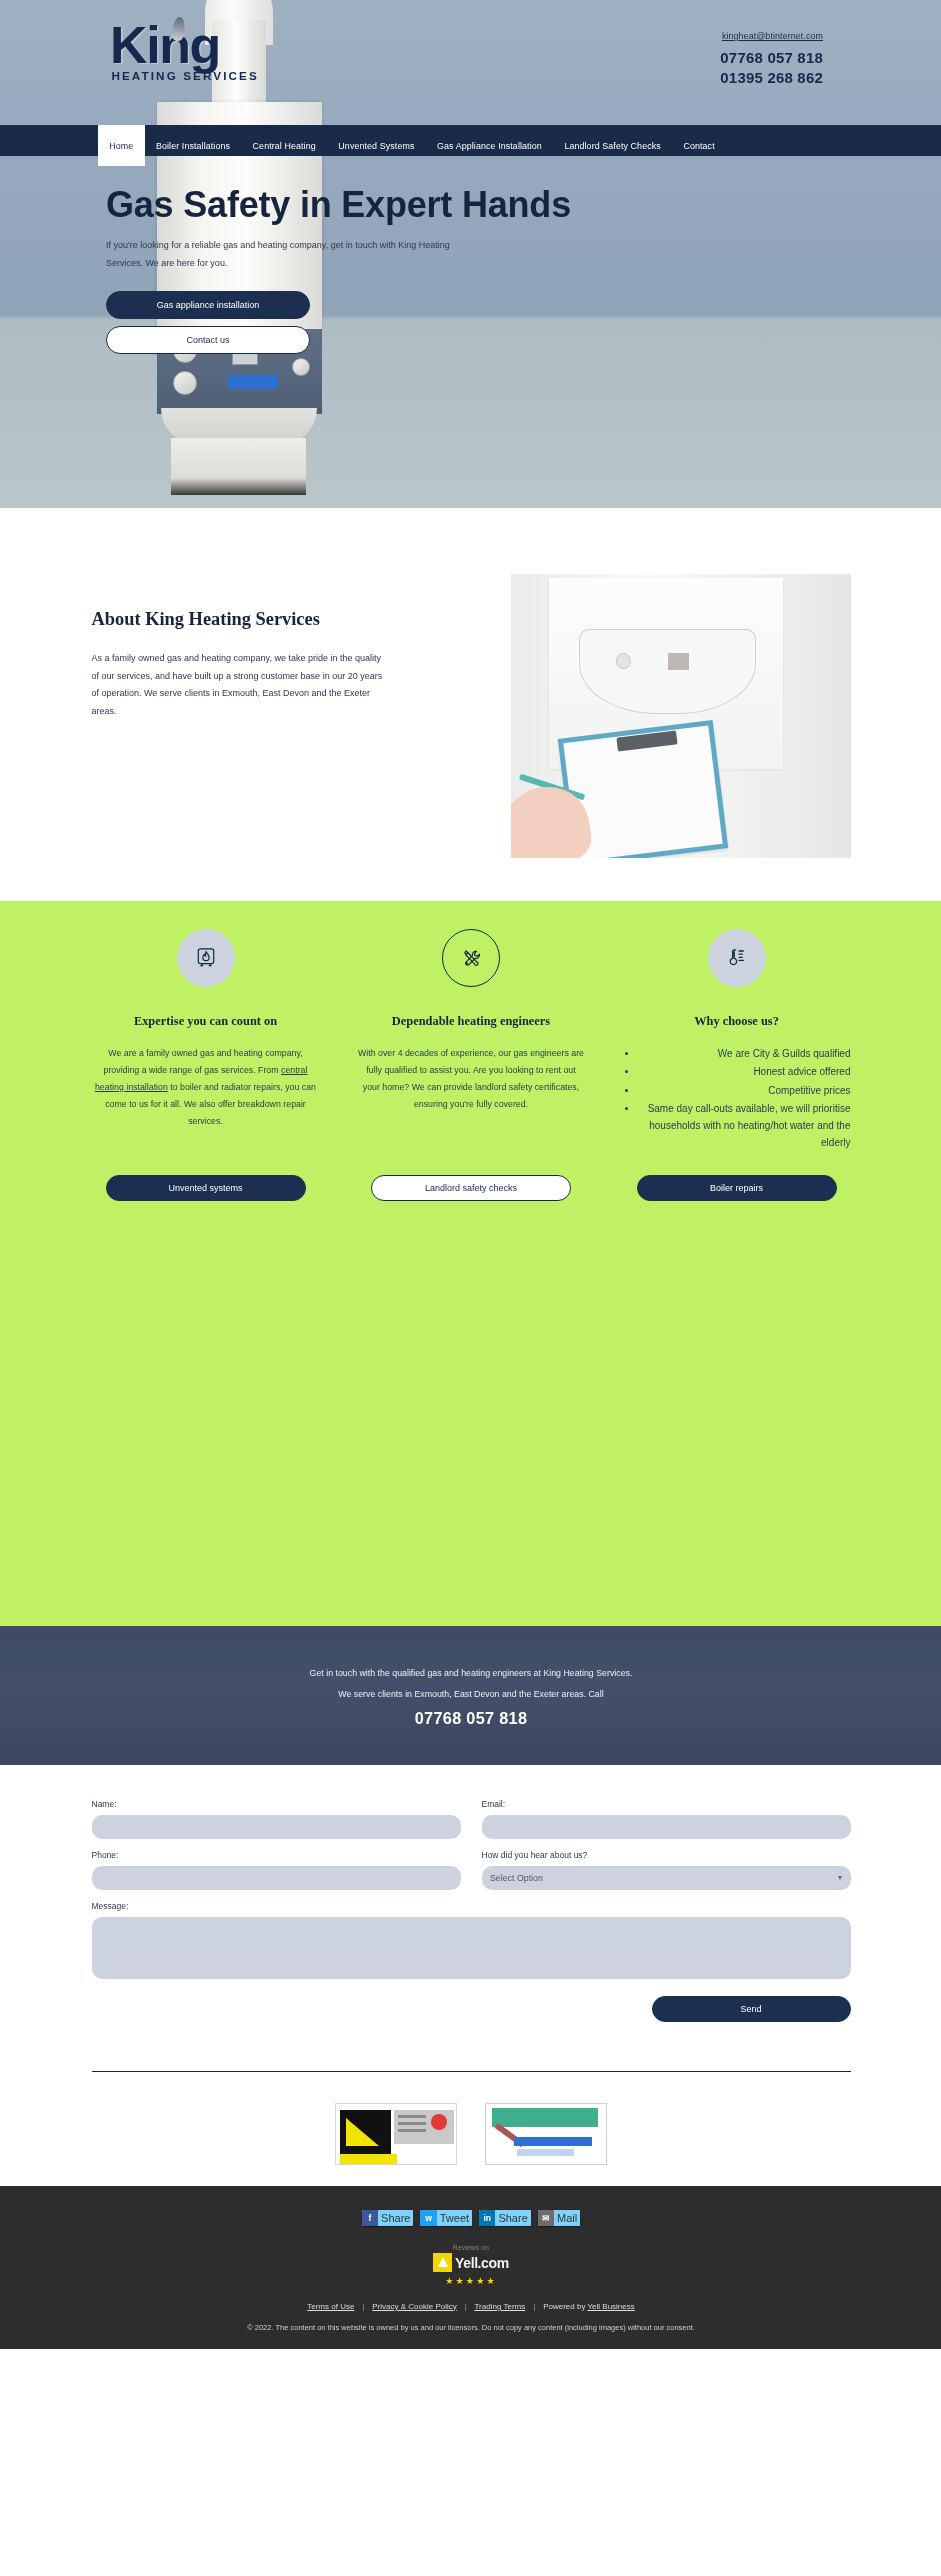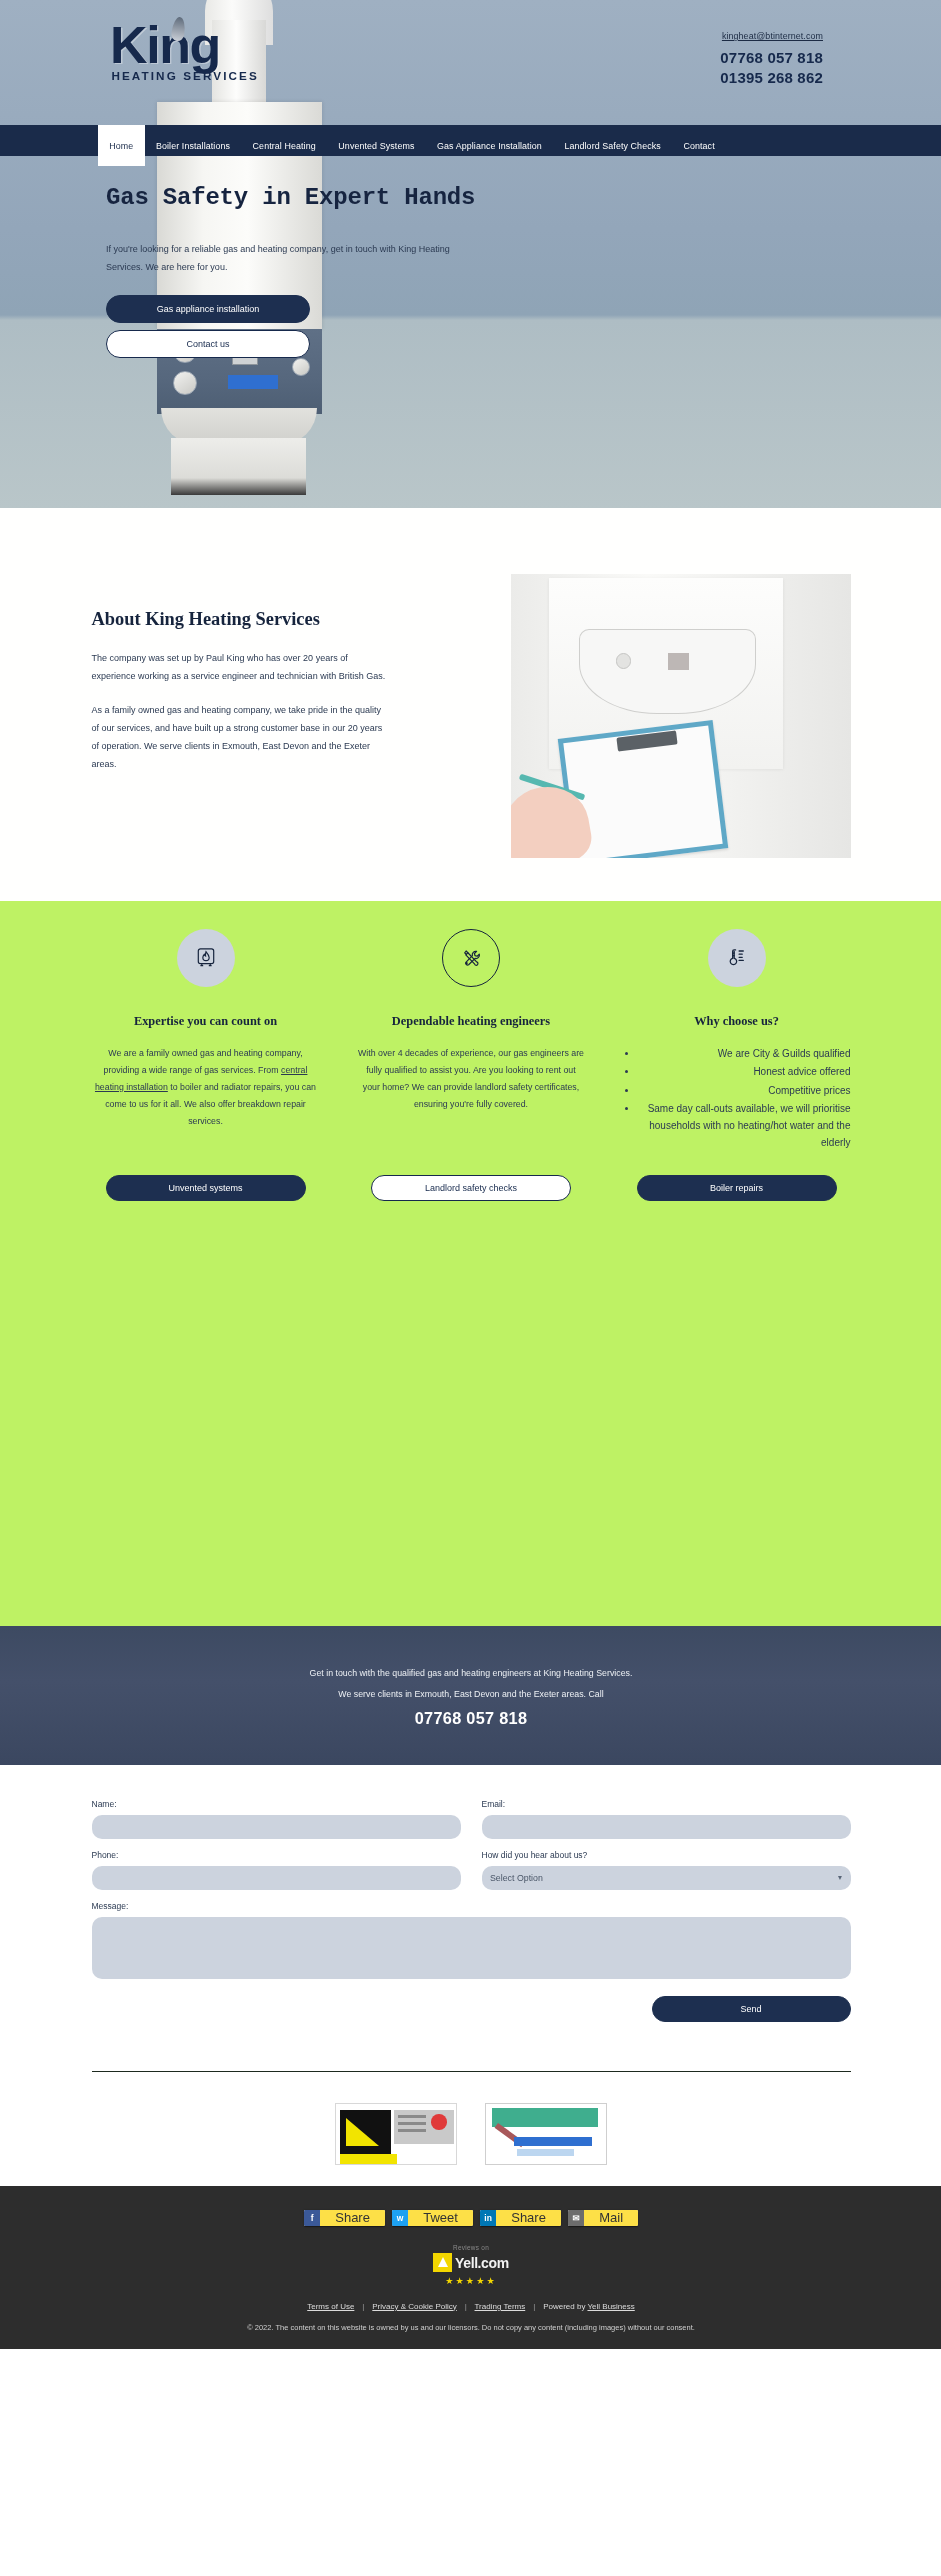--- a/index.html
+++ b/index.html
@@ -106,23 +106,23 @@
   .nav-item {
     display: flex; align-items: center; justify-content: center;
     color: #ffffff; font-size: 8.9px; padding: 0 11.3px; white-space: nowrap;
     cursor: pointer; letter-spacing:0.1px;
   }
   .nav-item.active { background: #ffffff; color: #1a2b4a; }
 
   .hero-copy { position: absolute; left: 0; top: 184px; width: 942px; z-index: 4; }
   .hero-copy-inner { padding-left: 106px; }
   .hero-title {
-    font-family: Liberation Mono, monospace;
-    font-weight: 700; font-size: 24px; color: #162440;
-    margin-bottom: 30px; letter-spacing: -0.2px;
+    font-family: Liberation Sans, sans-serif;
+    font-weight: 700; font-size: 36px; color: #162440;
+    margin-bottom: 11px; letter-spacing: -0.2px;
   }
   .hero-text {
     font-size: 9px; color: #2b3a52; line-height: 17.7px; max-width: 383px;
     margin-bottom: 18.4px;
   }
   .btn {
     display: inline-flex; align-items: center; justify-content: center;
     border-radius: 21px; font-size: 9px; cursor: pointer; text-align:center;
   }
   .btn-primary { background: #1d2f50; color: #ffffff; border: 0.7px solid #1d2f50; }
@@ -226,21 +226,21 @@
   .v-pipe{position:absolute;left:7px;top:28px;width:33px;height:6.4px;background:#a8585a;transform:rotate(36deg);}
 
   
   .footer { background: #2d2d2d; color: #e6e6e6; padding-top: 24px; padding-bottom: 17px; }
   .share-row { display: flex; justify-content: center; gap: 7px; margin-bottom: 18.4px; }
   .share-btn {
     display:flex; align-items:stretch; height: 15.6px; border-radius:1.4px; overflow:hidden;
     box-shadow: 0 0.7px 1.4px rgba(0,0,0,.5); cursor:pointer; background:#fafafa;
   }
   .share-ico { width: 16.3px; display:flex; align-items:center; justify-content:center; color:#fff; font-size:8.5px; font-weight:700;}
-  .share-lbl { padding: 0 15px; display:flex; align-items:center; font-size: 13px; color:#333; background:#fde047;}
+  .share-lbl { padding: 0 3px; display:flex; align-items:center; font-size: 11px; color:#333; background:#7dd3fc;}
   .ico-fb { background:#3b5998; }
   .ico-tw { background:#1da1f2; }
   .ico-li { background:#0077b5; }
   .ico-ml { background:#6d6d6d; }
   .yell { text-align:center; margin-bottom: 15.6px; }
   .yell-top { font-size: 6.4px; color: #8a8a8a; letter-spacing:0.3px; margin-bottom:2.1px;}
   .yell-logo { display:flex; align-items:center; justify-content:center; gap:2.8px; }
   .yell-mark { width: 19px; height: 19px; background:#f3d600; position:relative; }
   .yell-mark:after{content:"";position:absolute;left:4.3px;top:3.5px;border-left:5px solid transparent;border-right:5px solid transparent;border-bottom:10px solid #fff;}
   .yell-name { font-size: 14px; font-weight:700; color:#f2f2f2; letter-spacing:-0.4px;}
@@ -307,21 +307,20 @@
         </div>
       </div>
     </div>
   </section>
 
   <section class="about">
     <div class="container">
       <div class="about-grid">
         <div class="about-left">
           <h2 class="about-title">About King Heating Services</h2>
-          <p class="about-p">The company was set up by Paul King who has over 20 years of experience working as a service engineer and technician with British Gas.</p>
           <p class="about-p">As a family owned gas and heating company, we take pride in the quality of our services, and have built up a strong customer base in our 20 years of operation. We serve clients in Exmouth, East Devon and the Exeter areas.</p>
         </div>
         <div class="about-right">
           <div class="about-img">
             <div class="ai-wall"></div>
             <div class="ai-boiler"></div>
             <div class="ai-lid"></div>
             <div class="ai-dial"></div>
             <div class="ai-screen"></div>
             <div class="ai-clip"></div>

